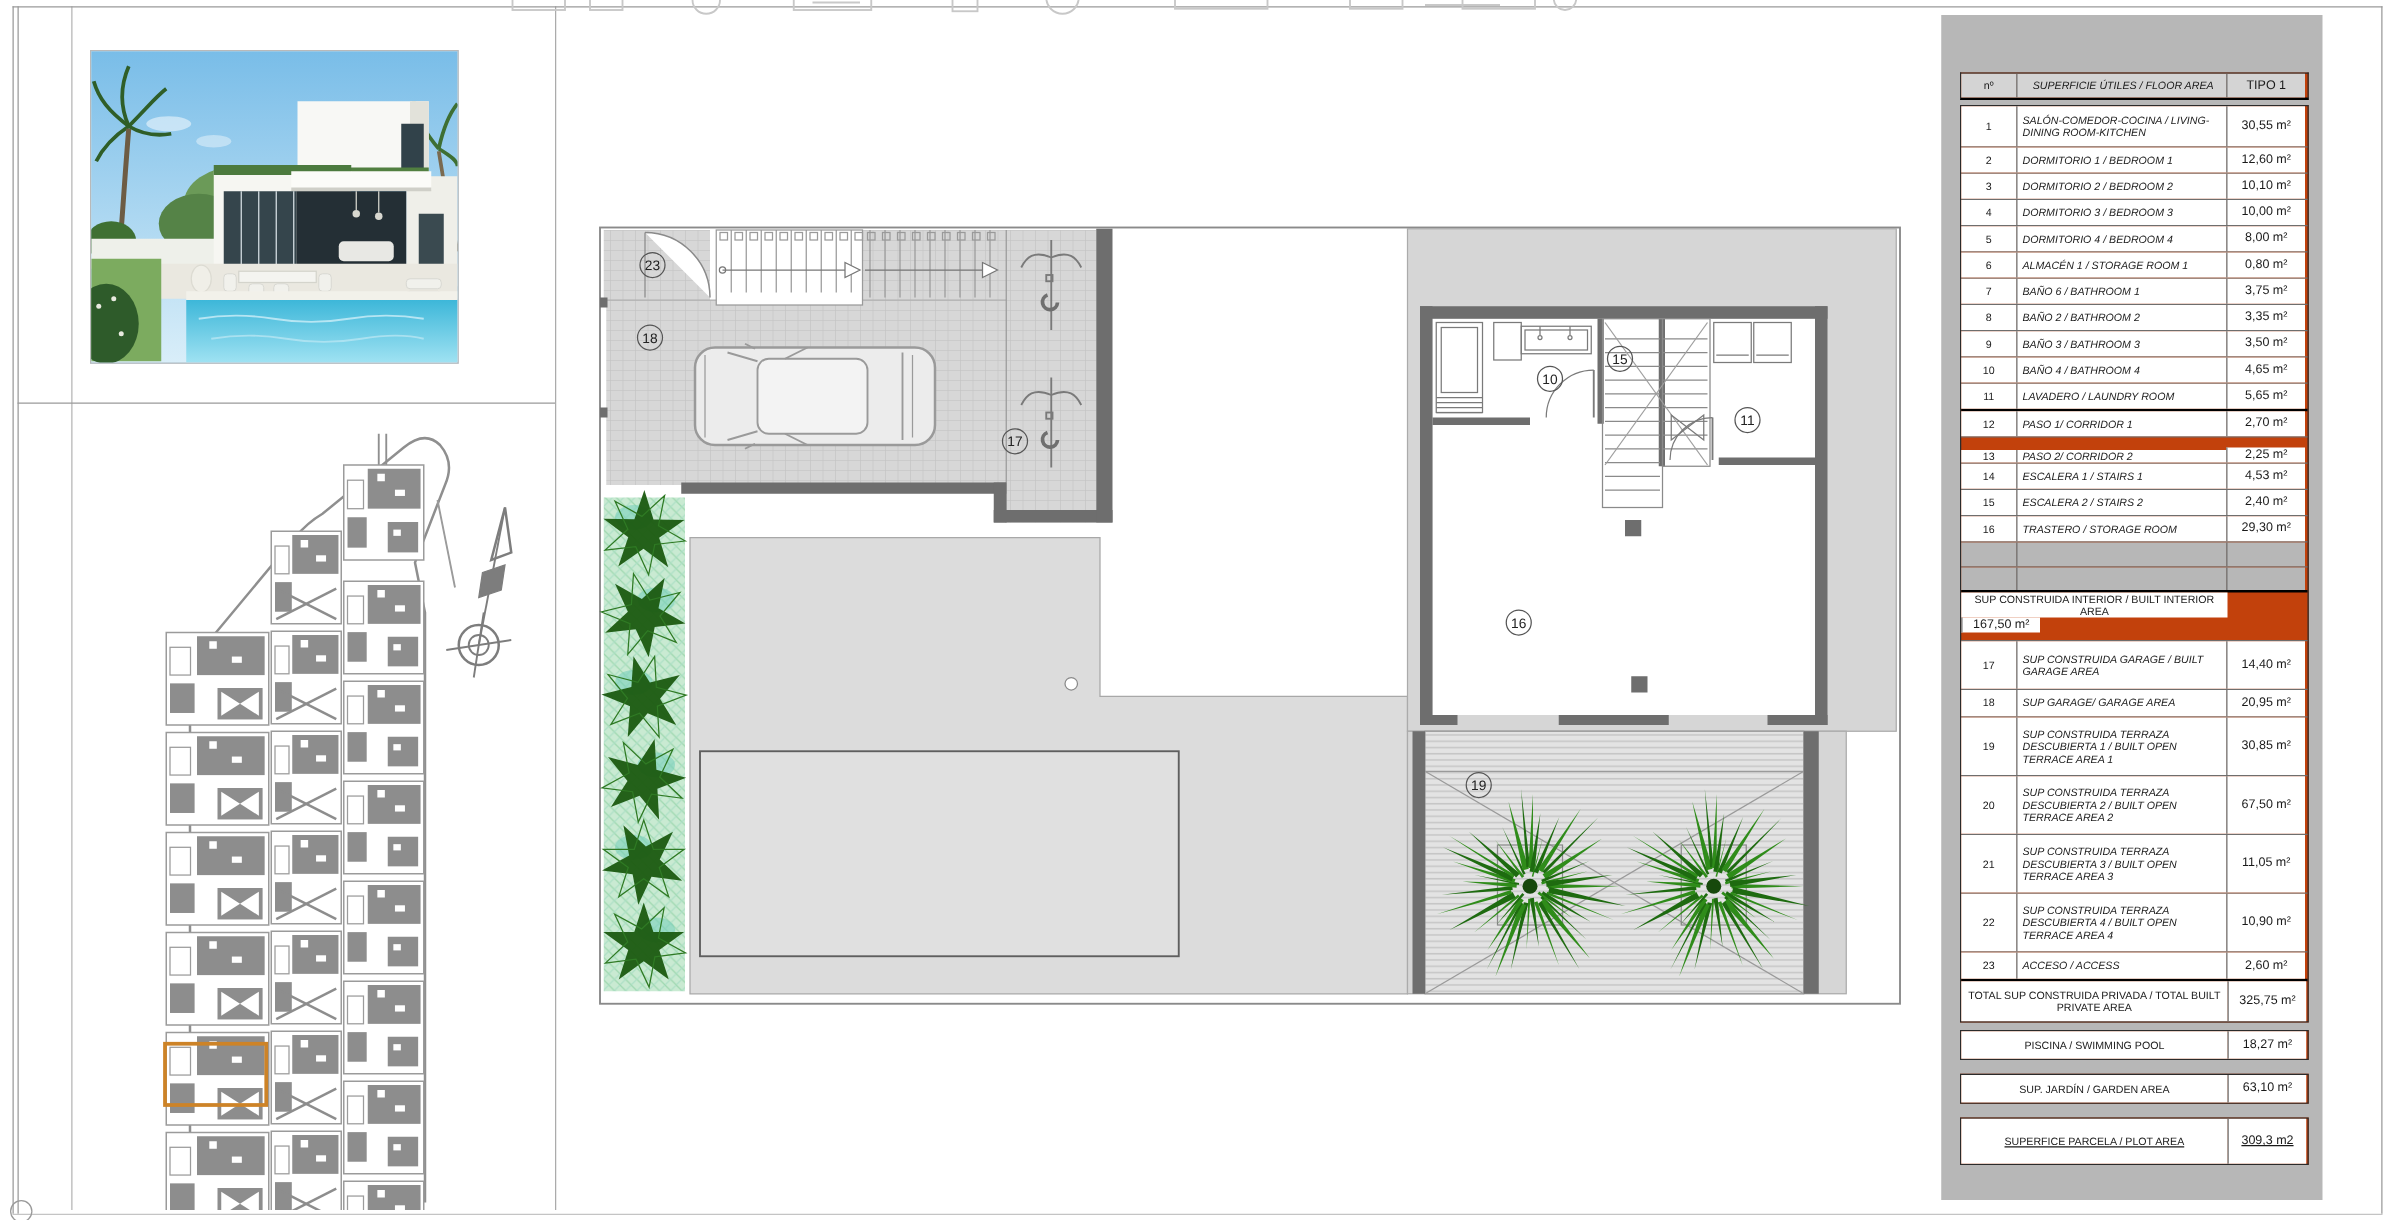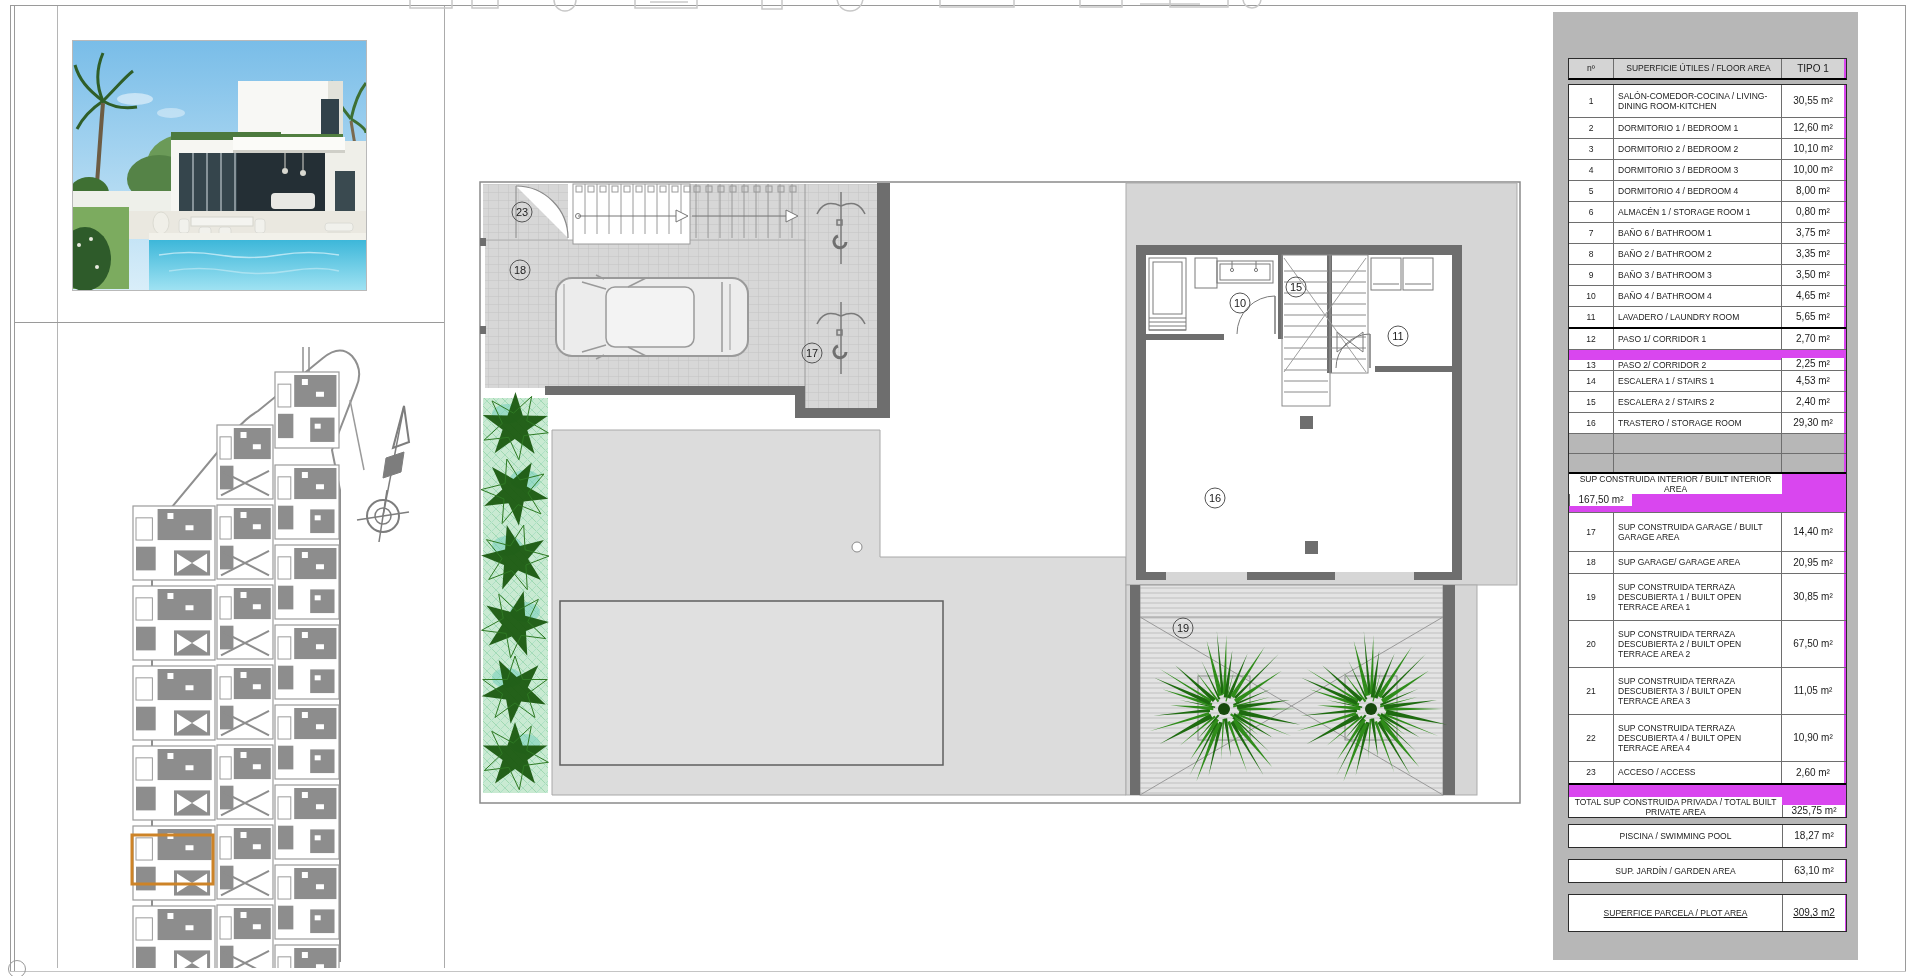--- a/index.html
+++ b/index.html
@@ -8,30 +8,30 @@
   .abs{position:absolute;}
   
   .vline{position:absolute;width:1px;background:#9a9a9a;}
   .hline{position:absolute;height:1px;background:#9a9a9a;}
   
   #sidebar{left:1553px;top:12px;width:305px;height:948px;background:#b7b7b7;}
   
   #photo{left:72px;top:40px;width:293px;height:249px;border:1px solid #b9b9b9;background:#bfe0f2;}
   
   #area-table{left:1568px;top:58px;width:279px;}
-  .tbox{border:1.5px solid #2b2b2b;background:#d946ef;margin-bottom:4px;}
+  .tbox{border:1.5px solid #2b2b2b;background:#c2410c;margin-bottom:4px;}
   .tbox.ex{margin-top:6px;margin-bottom:11px;}
   .trow{display:flex;align-items:stretch;border-top:1px solid #6e6e6e;}
   .trow:first-child{border-top:none;}
   .trow.thick{border-top:2px solid #000;}
   .tc{display:flex;align-items:center;font-size:8.5px;line-height:1.18;overflow:hidden;
       border-left:1px solid #6e6e6e;padding:0 2px;box-sizing:border-box;background:#fff;}
   .tc:first-child{border-left:none;}
   .cn{width:44px;justify-content:center;}
-  .cl{width:168px;justify-content:flex-start;text-align:left;padding-left:4px;}
+  .cl{width:168px;justify-content:flex-start;text-align:left;padding-left:4px;font-style:italic;}
   .cv{width:63px;justify-content:center;font-size:10px;white-space:nowrap;}
   .cspan{width:213px;justify-content:center;text-align:center;}
   .hd .tc{background:#d4d4d4;justify-content:center;text-align:center;}
   .sp{background:#b7b7b7;}
   svg text{font-family:"Liberation Sans",sans-serif;}
 </style>
 </head>
 <body>
 
 <div class="vline" style="left:10px;top:5px;height:966px;"></div>
@@ -837,21 +837,21 @@
       <div class="trow " style="height: 46px;">
         <div class="tc cn">22</div>
         <div class="tc cl">SUP CONSTRUIDA TERRAZA DESCUBIERTA 4 / BUILT OPEN TERRACE AREA 4</div>
         <div class="tc cv">10,90 m²</div>
       </div>
       <div class="trow " style="height: 21px;">
         <div class="tc cn">23</div>
         <div class="tc cl">ACCESO / ACCESS</div>
         <div class="tc cv">2,60 m²</div>
       </div>
-      <div class="trow thick" style="height: 32px; align-items: flex-end;">
+      <div class="trow thick" style="height: 32px;">
         <div class="tc cspan">TOTAL SUP CONSTRUIDA PRIVADA / TOTAL BUILT PRIVATE AREA</div>
         <div class="tc cv">325,75 m²</div>
       </div>
     </div>
     <div class="tbox ex">
       <div class="trow " style="height: 22px;">
         <div class="tc cspan ce">PISCINA / SWIMMING POOL</div>
         <div class="tc cv">18,27 m²</div>
       </div>
     </div>

